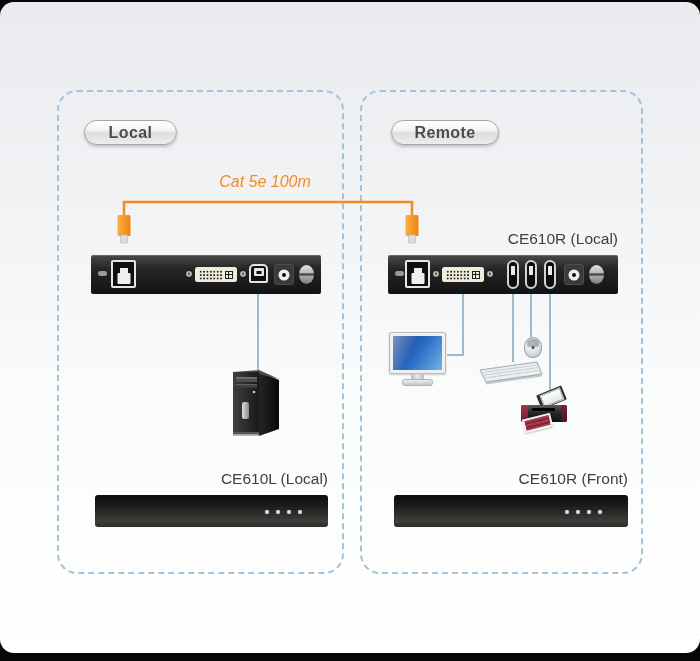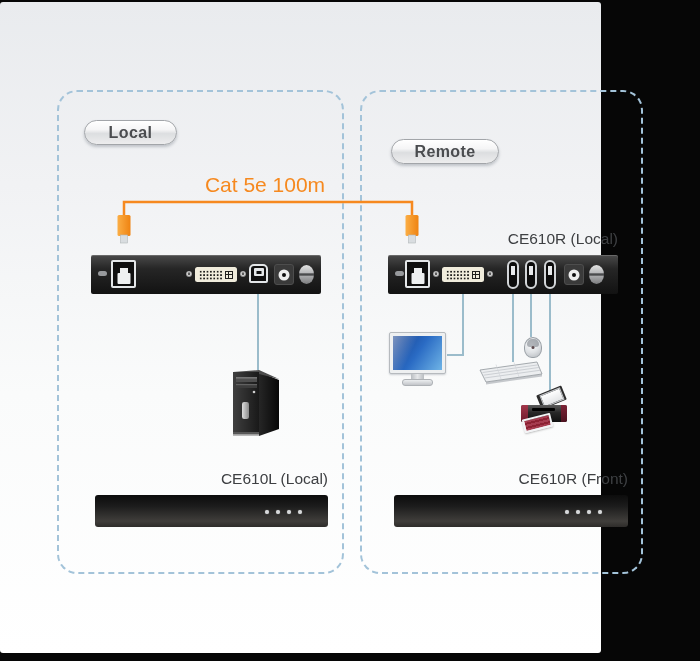--- a/index.html
+++ b/index.html
@@ -1,36 +1,36 @@
 <!DOCTYPE html>
 <html><head>
 <meta charset="utf-8">
 <style>
   * { margin:0; padding:0; box-sizing:border-box; }
   body { background:#000; font-family:"Liberation Sans", sans-serif; }
   .stage { position:relative; width:700px; height:661px; background:#060606; overflow:hidden; }
-  .sheet { position:absolute; left:0; top:2px; width:601px; height:651px; border-radius:3px;
+  .sheet { position:absolute; left:0; top:2px; width:700px; height:651px; border-radius:14px;
            background:linear-gradient(180deg,#e9ebee 0%, #f1f2f4 28%, #fafbfb 60%, #ffffff 100%); }
 
   
   .zone { position:absolute; top:88px; height:484px; border:2px dashed #a3c3d9; border-radius:20px; }
   .zone.local  { left:57px;  width:287px; }
   .zone.remote { left:360px; width:283px; }
 
   
   .pill { position:absolute; top:118px; height:25px; border-radius:13px;
           background:linear-gradient(180deg,#ffffff 0%,#f5f5f6 38%,#dcdee0 55%,#ededee 100%);
           border:1px solid #a2a5a9; box-shadow:0 2px 3px rgba(70,80,92,.28), inset 0 1px 0 #fff;
           display:flex; align-items:center; justify-content:center;
           font-weight:bold; font-size:16px; color:#4a4c4f; letter-spacing:.4px; }
   .pill.local  { left:84px;  width:93px; }
-  .pill.remote { left:391px; width:108px;margin-top:19px; }
+  .pill.remote { left:391px; width:108px; }
 
   .cat-label { position:absolute; left:200px; top:171px; width:130px; text-align:center;
-               color:#f6891f; font-size:21px; }
+               color:#f6891f; font-size:16px;font-style:italic; }
 
   .dev-label { position:absolute; font-size:15.5px; color:#3e4043; text-align:right; }
   .lbl-lr { left:91px;  width:230px; top:228px; }
   .lbl-rr { left:388px; width:230px; top:228px; }
   .lbl-lf { left:95px;  width:233px; top:468px; }
   .lbl-rf { left:394px; width:234px; top:468px; }
 
   
   .wires { position:absolute; left:0; top:0; z-index:1; pointer-events:none; }
   .device, .rear-panel, .front-panel { z-index:2; }

